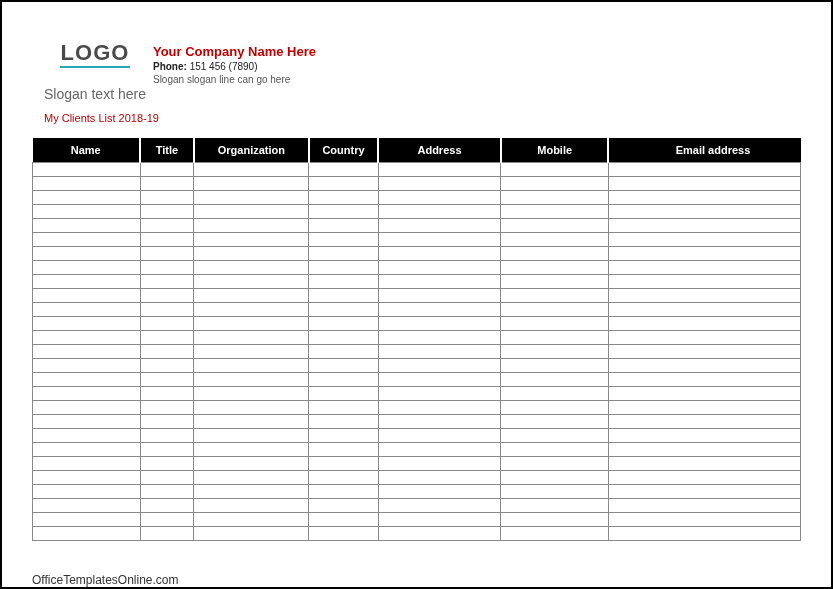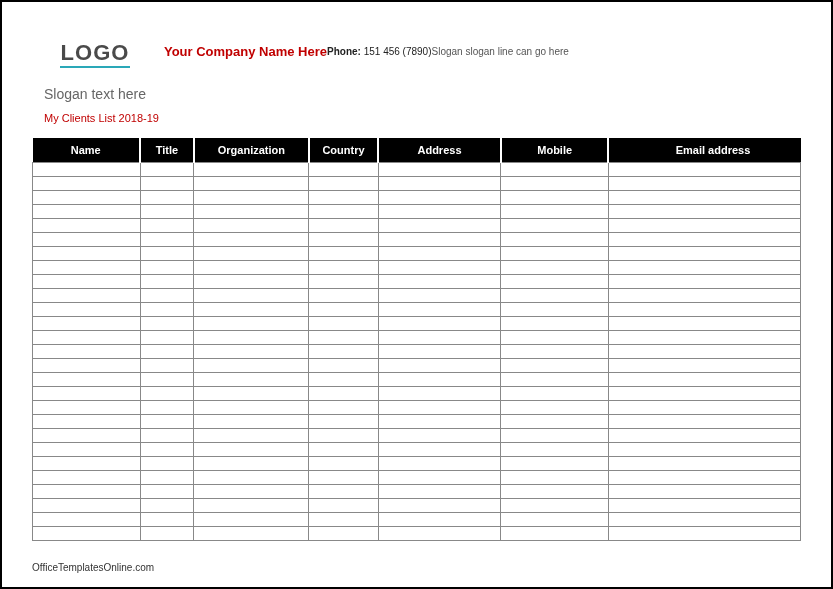--- a/index.html
+++ b/index.html
@@ -8,21 +8,21 @@
     background: #fff;
     width: 833px;
     height: 589px;
     position: relative;
     border: 2px solid #000;
     padding: 40px 30px 20px 30px;
   }
   .header {
     display: flex;
     align-items: flex-start;
-    gap: 18px;
+    gap: 7px;
     margin-bottom: 10px;
     margin-left: 12px;
   }
   .logo-block {
     display: flex;
     flex-direction: column;
     align-items: center;
   }
   .logo-text {
     font-size: 22px;
@@ -37,21 +37,21 @@
     background: #2aa8b8;
     margin-top: 2px;
   }
   .logo-slogan {
     font-size: 14px;
     color: #666;
     margin-top: 18px;
   }
   .company-info {
     display: flex;
-    flex-direction: row;
+    flex-direction: column;
     justify-content: flex-start;
     padding-top: 2px;
   }
   .company-name {
     color: #c00000;
     font-weight: bold;
     font-size: 13px;
   }
   .phone-line {
     font-size: 10px;
@@ -85,23 +85,23 @@
     border-right: 2px solid #fff;
   }
   .client-table thead th:last-child { border-right: none; }
   .client-table tbody td {
     border: 1px solid #888;
     height: 14px;
     padding: 0;
   }
   .footer {
     position: absolute;
-    bottom: 14px;
+    bottom: 0;
     left: 30px;
-    font-size: 10px;
+    font-size: 12px;
     color: #333;
   }
 </style>
 </head>
 <body>
 
 <div class="header">
   <div class="logo-block">
     <div class="logo-text">LOGO</div>
     <div class="logo-underline"></div>

